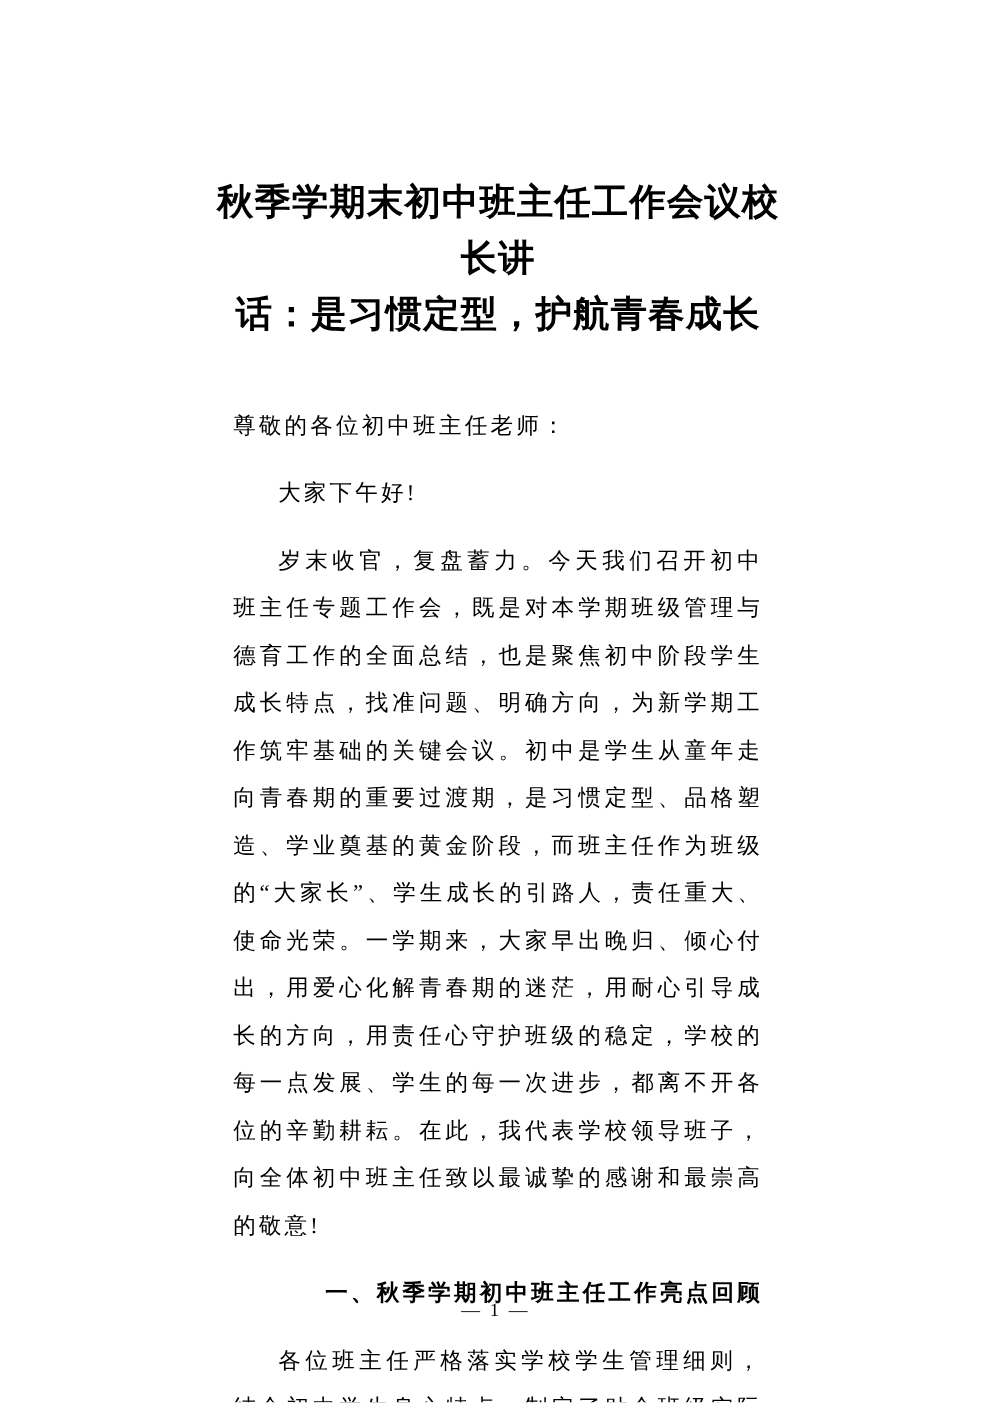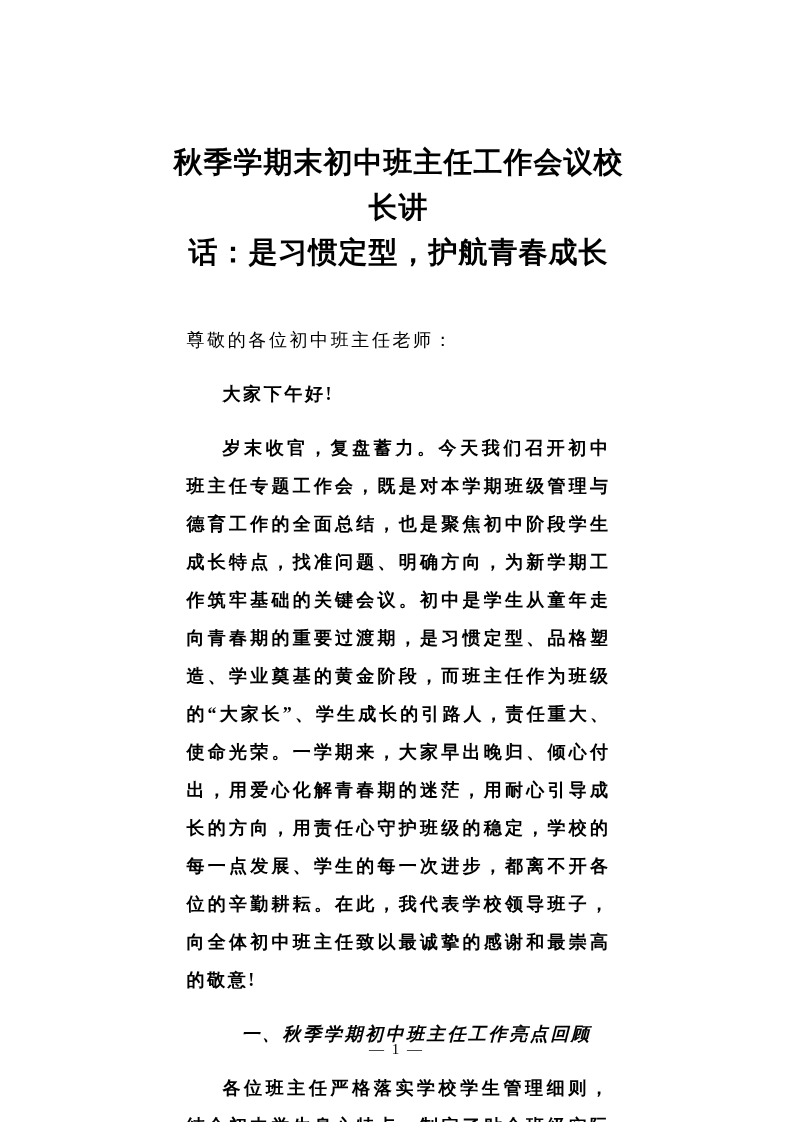--- a/index.html
+++ b/index.html
@@ -31,26 +31,24 @@
   .para {
     margin: 16px;
     font-size: 18px;
     line-height: 38px;
     letter-spacing: 2.6px;
     text-align: justify;
     word-break: break-all;
   }
   .indent {
     text-indent: 2em;
-    font-weight: bold;
   }
   .heading {
     font-weight: bold;
-    text-align: center;
-    font-style: italic;
+    text-align: right;
   }
   .footer {
     position: absolute;
     left: 0;
     right: 0;
     bottom: 64px;
     text-align: center;
     font-size: 15px;
     letter-spacing: 2px;
     color: #000000;

